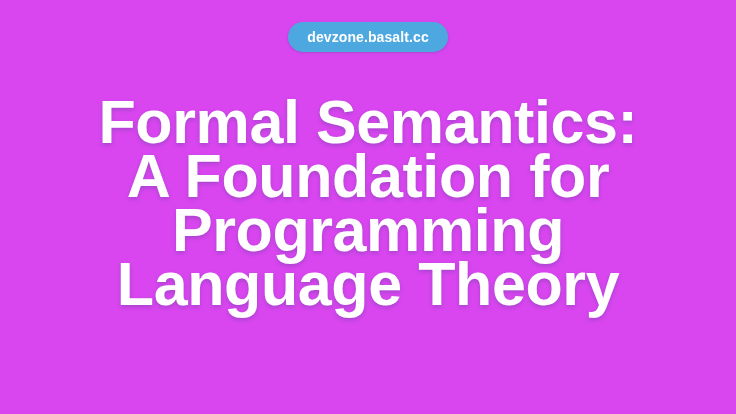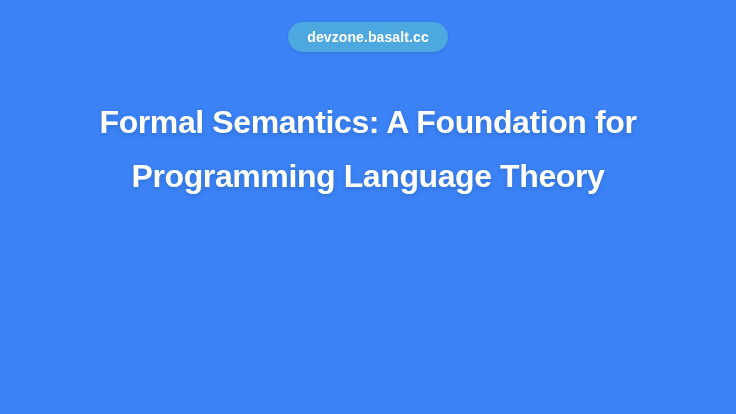--- a/index.html
+++ b/index.html
@@ -51,33 +51,33 @@
   #title-block {
     width: 560px;
     margin-top: 43px;
     text-align: center;
   }
 
   #page-title {
     margin: 0;
     color: #ffffff;
     font-family: "Liberation Sans", sans-serif;
-    font-size: 32px;
+    font-size: 61px;
     font-weight: 700;
     line-height: 54px;
     letter-spacing: -0.4px;
     text-align: center;
     text-shadow: 0 2px 4px rgba(17, 65, 102, 0.25);
     word-wrap: break-word;
   }
 </style>
 </head>
 <body style="background-color: rgb(52, 152, 219);">
 
-<div id="og-card" style="background-color: #3b82f6;">
+<div id="og-card" style="background-color: #d946ef;">
 
   <div id="domain-badge" style="background-color: rgb(77, 168, 224);">
     <span id="domain-badge-text" style="color: rgb(255, 255, 255);">devzone.basalt.cc</span>
   </div>
 
   <div id="title-block">
     <h1 id="page-title" style="color: rgb(255, 255, 255);">Formal Semantics: A Foundation for Programming Language Theory</h1>
   </div>
 
 </div>

